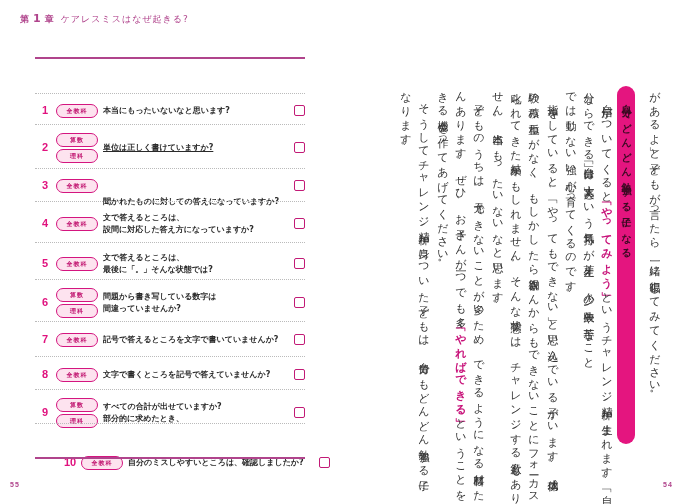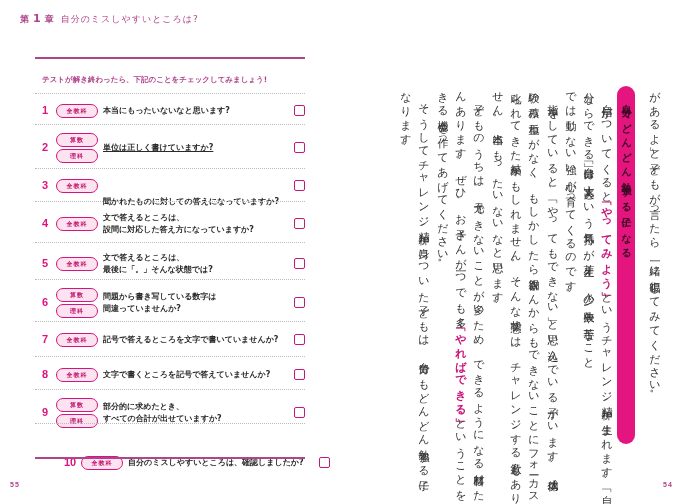--- a/index.html
+++ b/index.html
@@ -33,25 +33,24 @@
   .vcol { position:absolute; writing-mode:vertical-rl; font-family:"DejaVu Serif", "Liberation Serif", serif; font-size:11px; line-height:14px; color:#333; white-space:nowrap; letter-spacing:1.5px; }
   .hl { color:#c8137a; font-weight:bold; font-family:"DejaVu Sans", sans-serif; }
   .pinkbar { position:absolute; left:267px; top:86px; width:18px; height:358px; background:#e4157f; border-radius:9px;
              writing-mode:vertical-rl; color:#3a0a22; font-size:10px; font-weight:bold; letter-spacing:3px; line-height:18px; padding-top:10px; box-sizing:border-box; text-align:start; }
 </style>
 </head>
 <body>
 
 <div class="page left">
   <div class="chapter">
-    <span>第</span><span class="num">1</span><span>章</span><span class="ctitle">自分のミスしやすいところは?</span>
+    <span>第</span><span class="num">1</span><span>章</span><span class="ctitle">ケアレスミスはなぜ起きる?</span>
   </div>
 
   <div class="title-line"></div>
-  <div class="intro">テストが解き終わったら、下記のことをチェックしてみましょう!</div>
 
   <div id="rows">
       <div class="dotline" style="top: 93px;"></div>
       <div class="row" style="top: 97px; height: 28px;">
         <div class="num" style="top: 7px;">1</div>
         <div class="tags" style="top: 7px;">
           <div class="tag">全教科</div>
         </div>
         <div class="qtext" style="top: 8px;">
           <div>本当にもったいないなと思います?</div>
@@ -141,22 +140,22 @@
         <div class="cbox" style="top: 9px;"></div>
       </div>
       <div class="dotline" style="top: 389px;"></div>
       <div class="row" style="top: 393px; height: 40px;">
         <div class="num" style="top: 13px;">9</div>
         <div class="tags" style="top: 5px;">
           <div class="tag">算数</div>
           <div class="tag">理科</div>
         </div>
         <div class="qtext" style="top: 8px;">
+          <div>すべての合計が出せていますか?</div>
           <div>部分的に求めたとき、</div>
-          <div>すべての合計が出せていますか?</div>
         </div>
         <div class="cbox" style="top: 14px;"></div>
       </div>
       <div class="dotline" style="top: 423px;"></div>
       <div class="row" style="top: 449px; height: 28px; margin-left: 25px;">
         <div class="num" style="top: 7px;">10</div>
         <div class="tags" style="top: 7px;">
           <div class="tag">全教科</div>
         </div>
         <div class="qtext" style="top: 8px;">

